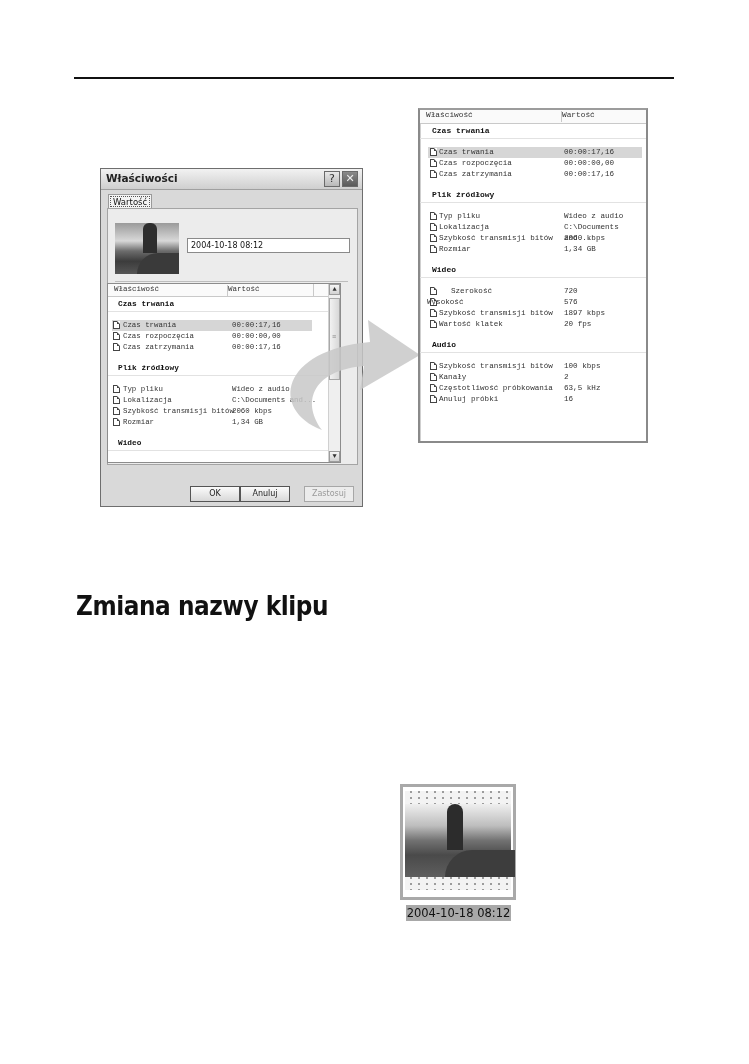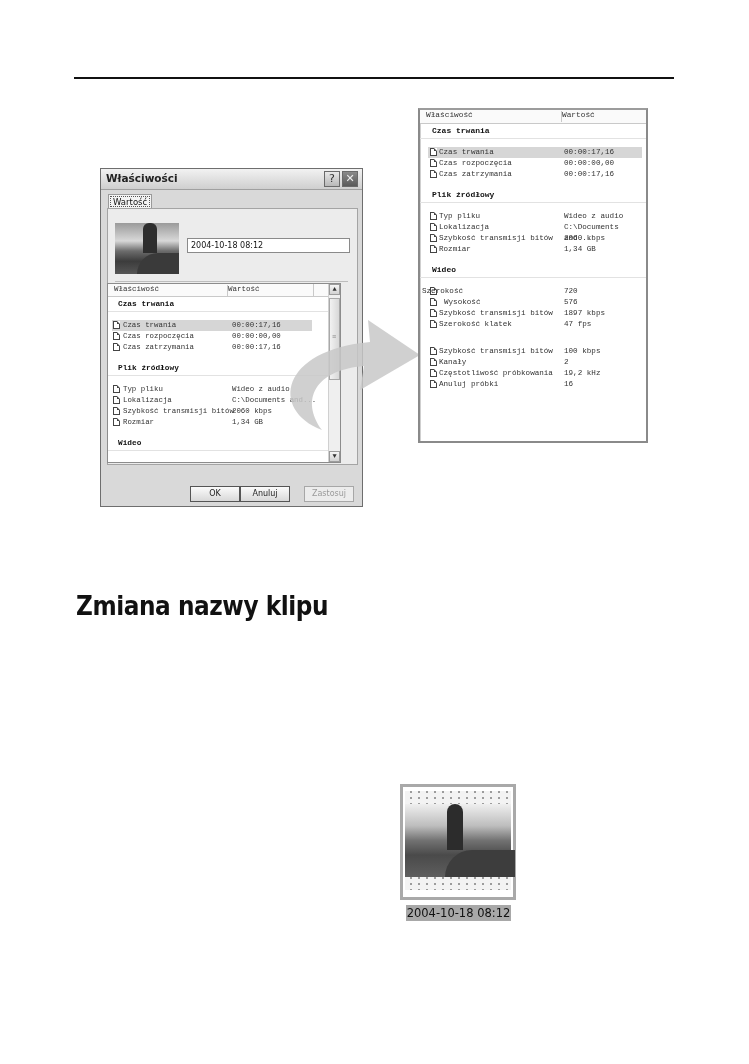--- a/index.html
+++ b/index.html
@@ -248,55 +248,56 @@
     <span class="doc" style="left:10px"></span>
     <span class="label-cell" style="left:19px">Rozmiar</span>
     <span class="value-cell" style="left:144px">1,34 GB</span>
   </div>
   <div class="gap"></div>
 
   <div class="group-title">Wideo</div>
   <div class="gap"></div>
   <div class="row">
     <span class="doc" style="left:10px"></span>
-    <span class="label-cell" style="left:2px">Szerokość</span>
+    <span class="label-cell" style="left:31px">Szerokość</span>
     <span class="value-cell" style="left:144px">720</span>
   </div>
   <div class="row">
     <span class="doc" style="left:10px"></span>
-    <span class="label-cell" style="left:24px">Wysokość</span>
+    <span class="label-cell" style="left:7px">Wysokość</span>
     <span class="value-cell" style="left:144px">576</span>
   </div>
   <div class="row">
     <span class="doc" style="left:10px"></span>
     <span class="label-cell" style="left:19px">Szybkość transmisji bitów</span>
     <span class="value-cell" style="left:144px">1897 kbps</span>
   </div>
   <div class="row">
     <span class="doc" style="left:10px"></span>
-    <span class="label-cell" style="left:19px">Szerokość klatek</span>
-    <span class="value-cell" style="left:144px">47 fps</span>
-  </div>
-  <div class="gap"></div>
-
+    <span class="label-cell" style="left:19px">Wartość klatek</span>
+    <span class="value-cell" style="left:144px">20 fps</span>
+  </div>
+  <div class="gap"></div>
+
+  <div class="group-title">Audio</div>
   <div class="gap"></div>
   <div class="row">
     <span class="doc" style="left:10px"></span>
     <span class="label-cell" style="left:19px">Szybkość transmisji bitów</span>
     <span class="value-cell" style="left:144px">100 kbps</span>
   </div>
   <div class="row">
     <span class="doc" style="left:10px"></span>
     <span class="label-cell" style="left:19px">Kanały</span>
     <span class="value-cell" style="left:144px">2</span>
   </div>
   <div class="row">
     <span class="doc" style="left:10px"></span>
     <span class="label-cell" style="left:19px">Częstotliwość próbkowania</span>
-    <span class="value-cell" style="left:144px">19,2 kHz</span>
+    <span class="value-cell" style="left:144px">63,5 kHz</span>
   </div>
   <div class="row">
     <span class="doc" style="left:10px"></span>
     <span class="label-cell" style="left:19px">Anuluj próbki</span>
     <span class="value-cell" style="left:144px">16</span>
   </div>
 </div>
 
 <div class="section-heading">Zmiana nazwy klipu</div>
 

